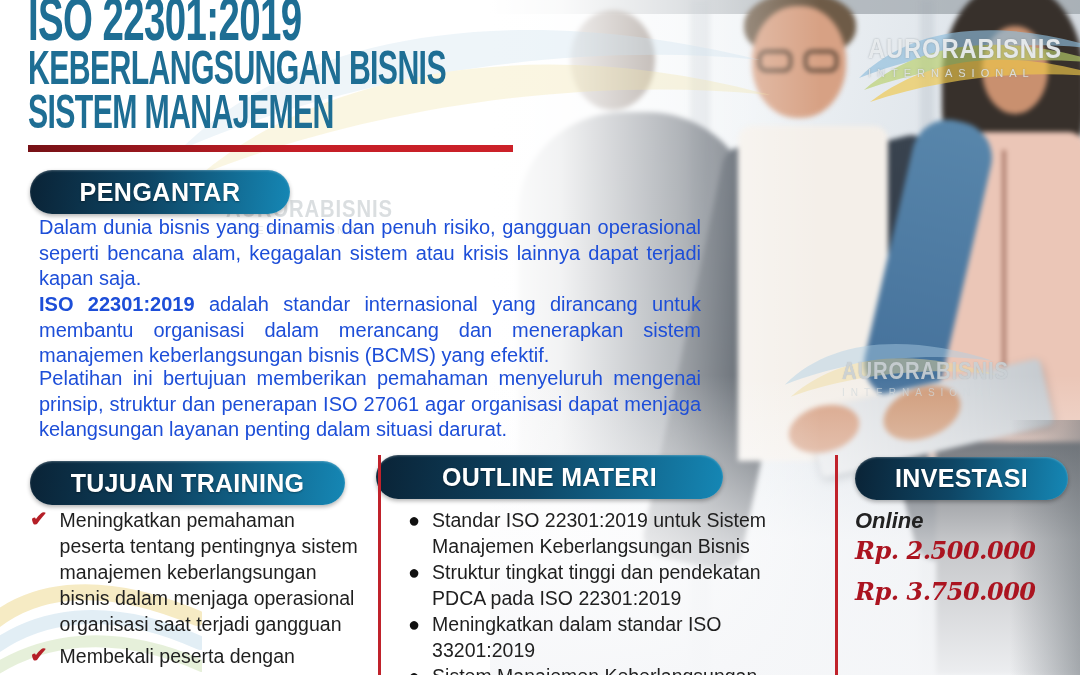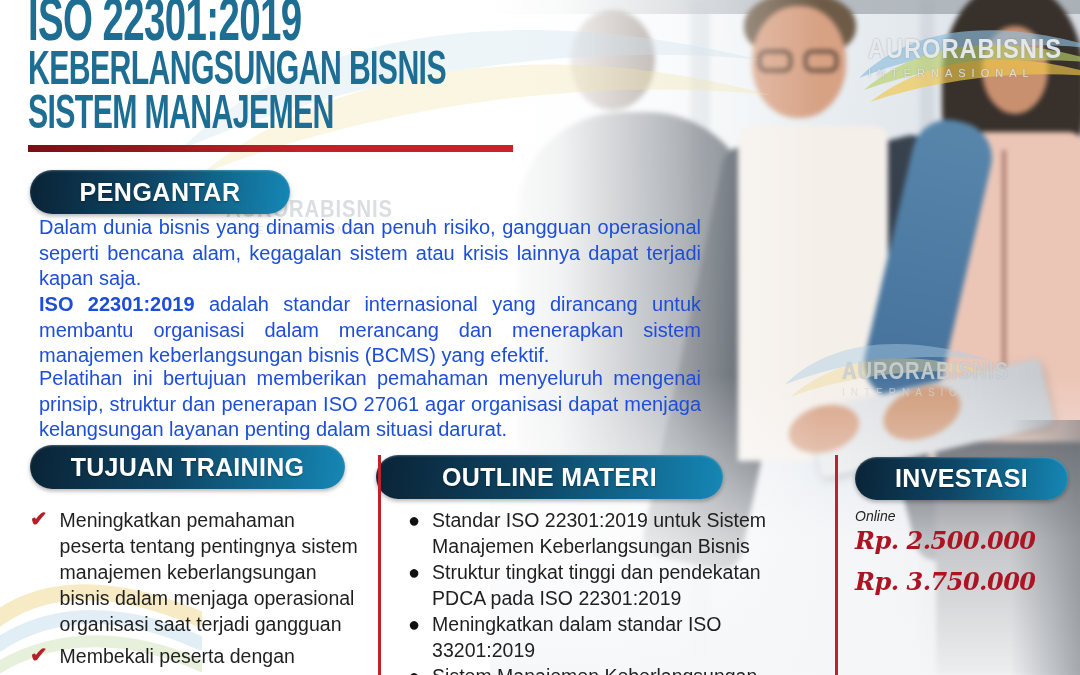--- a/index.html
+++ b/index.html
@@ -85,36 +85,36 @@
           border-radius:999px; color:#fff; font-weight:700;
           box-shadow:0 2px 4px rgba(0,0,0,.3), inset 0 1px 2px rgba(255,255,255,.25);
           text-shadow:0 1px 2px rgba(0,0,0,.35); }
   .pill-pengantar { position:absolute; left:30px; top:170px; width:260px; height:44px; font-size:25px; letter-spacing:.5px; }
 
   .para { position:absolute; left:39px; width:662px; font-size:20px; line-height:25.5px;
           text-align:justify; color:#1d4ed8; }
   .para-1 { top:215px; } .para-2 { top:292px; } .para-3 { top:366px; }
 
   .col-head { position:absolute; height:44px; font-size:25px; letter-spacing:.3px; }
-  .head-tujuan  { left:30px;  top:445px; width:315px; }
+  .head-tujuan  { left:30px;  top:461px; width:315px; }
   .head-outline { left:376px; top:455px; width:347px; }
   .head-invest  { left:855px; top:457px; width:213px; height:43px; }
 
   .vdivider { position:absolute; top:455px; width:3px; height:220px; background:#c0222b; }
   .vd1 { left:378px; } .vd2 { left:835px; }
 
   .checklist { position:absolute; left:30px; top:507px; width:330px; list-style:none; }
   .checklist li { display:flex; gap:12px; font-size:19.5px; line-height:26px; margin-bottom:6px; }
   .checklist .check { color:#b51f27; font-size:21px; line-height:24px; font-weight:700; flex:0 0 auto; }
   .dotlist { position:absolute; left:408px; top:507px; width:400px; list-style:none; }
   .dotlist li { display:flex; gap:12px; font-size:19.5px; line-height:26px; }
   .dotlist .dot { color:#111; font-size:20px; line-height:26px; flex:0 0 auto; }
 
   .invest { position:absolute; left:855px; top:508px; width:220px; }
-  .invest .mode { font-style:italic; font-weight:400; font-size:14px; color:#222; }
+  .invest .mode { font-style:italic; font-weight:700; font-size:22px; color:#222; }
   .invest .price { font-family:"DejaVu Serif","Liberation Serif",serif; font-style:italic; font-weight:700;
                    font-size:24px; color:#ab1420; margin:2px 0 12px 0; letter-spacing:-.5px; white-space:nowrap; }
 </style>
 </head>
 <body>
 
 <div class="canvas">
 
   <div class="photo">
     <div class="top-band"></div>

